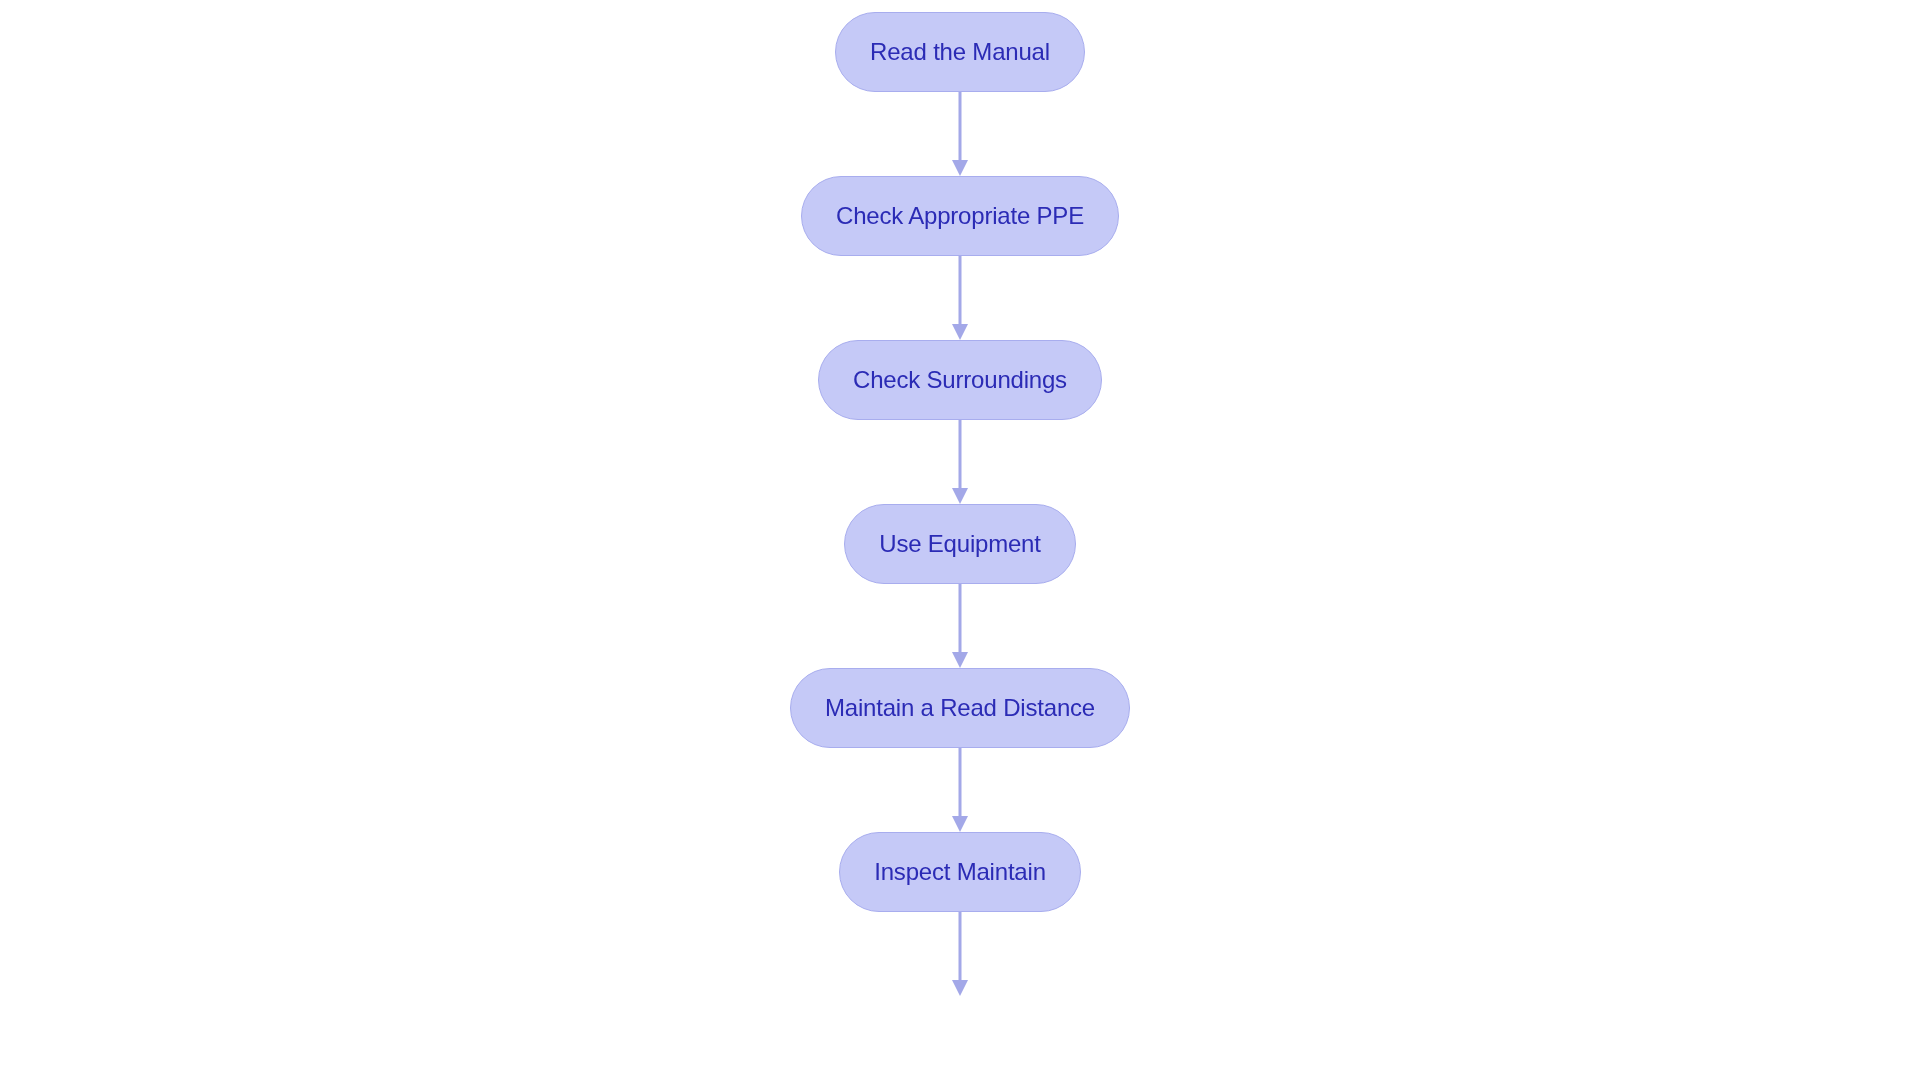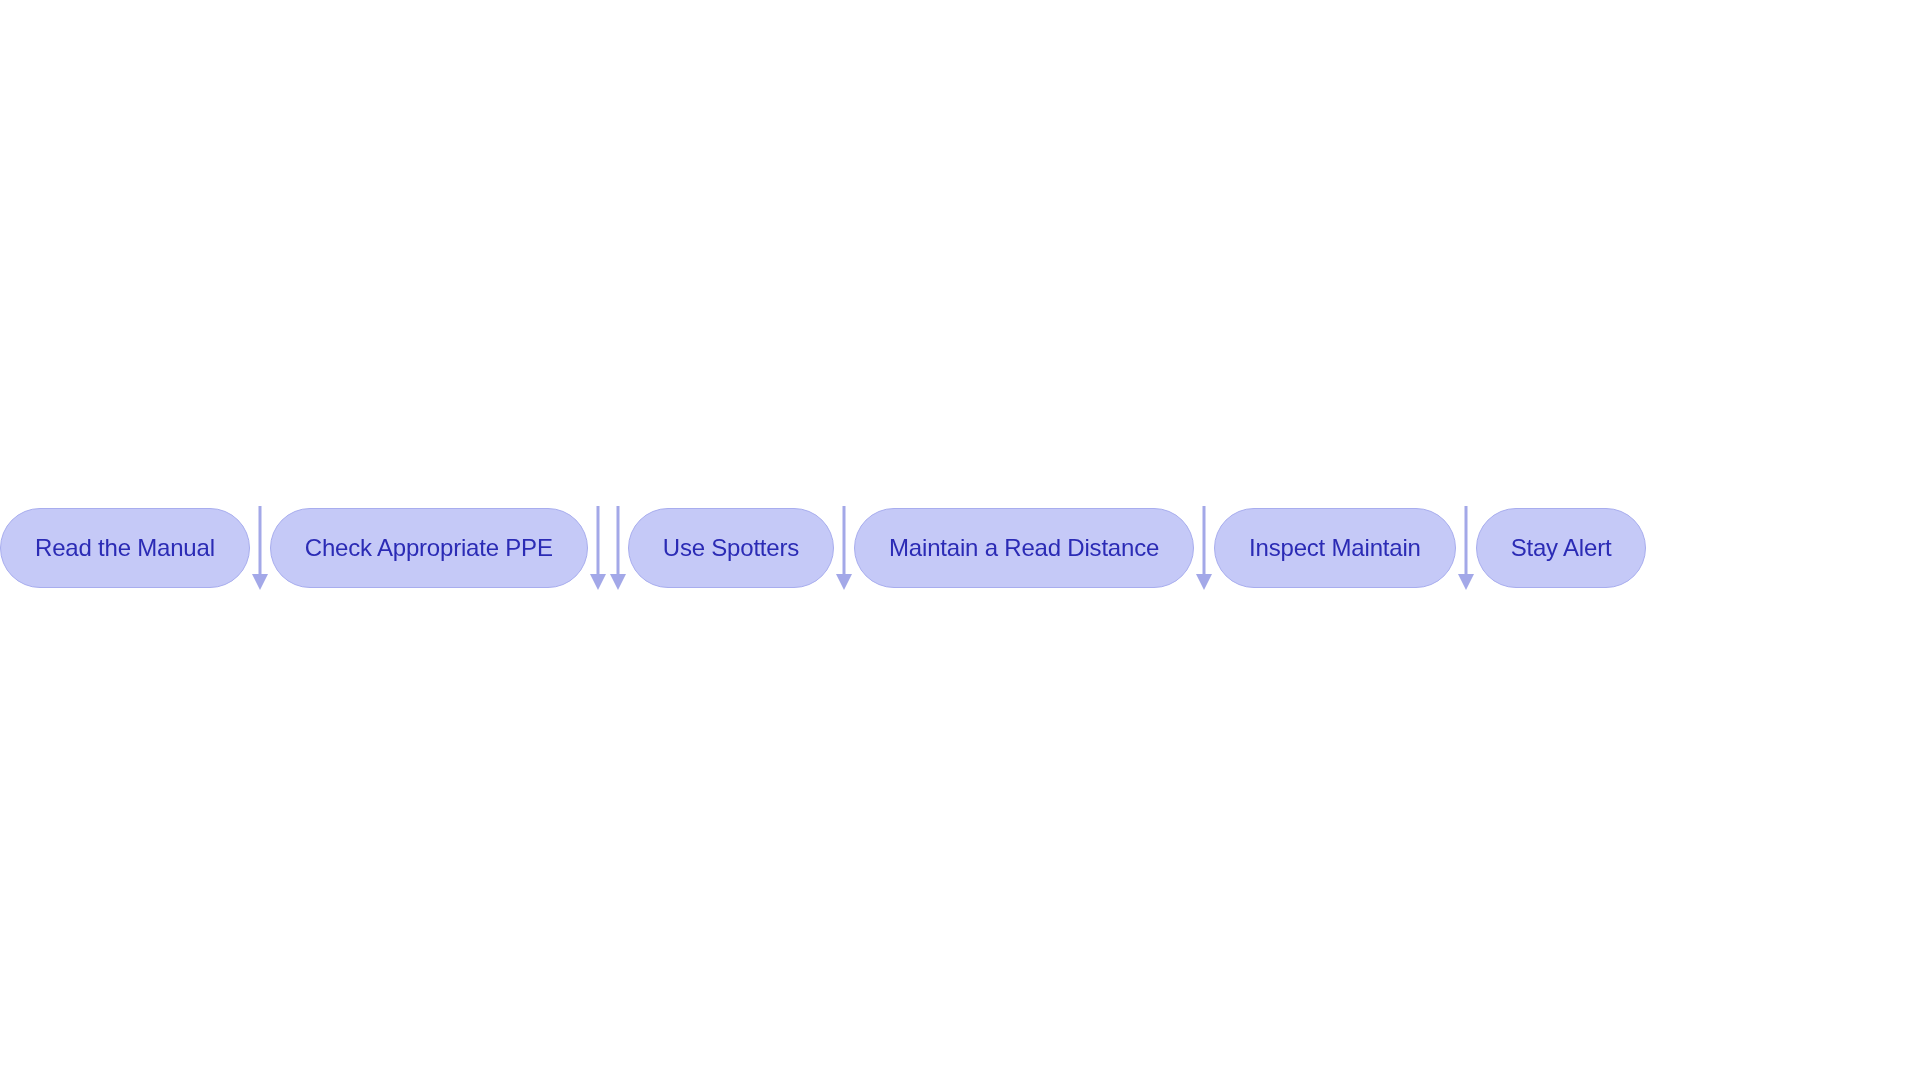--- a/index.html
+++ b/index.html
@@ -23,21 +23,21 @@
   }
 
   
   .flow-stack {
     position: absolute;
     left: 0;
     top: 0;
     width: 1920px;
     height: 1083px;
     display: flex;
-    flex-direction: row;
+    flex-direction: column;
     align-items: center;
     justify-content: flex-start;
     padding-top: 12px;
     box-sizing: border-box;
   }
 
   
   .flow-node {
     position: relative;
     box-sizing: border-box;
@@ -112,28 +112,31 @@
 
     <div class="flow-node">
       <span class="flow-node-label">Check Appropriate PPE</span>
     </div>
 
     <div class="flow-connector">
       <span class="flow-connector-line"></span>
       <span class="flow-connector-arrowhead"></span>
     </div>
 
+    <div class="flow-node">
+      <span class="flow-node-label">Check Surroundings</span>
+    </div>
 
     <div class="flow-connector">
       <span class="flow-connector-line"></span>
       <span class="flow-connector-arrowhead"></span>
     </div>
 
     <div class="flow-node">
-      <span class="flow-node-label">Use Spotters</span>
+      <span class="flow-node-label">Use Equipment</span>
     </div>
 
     <div class="flow-connector">
       <span class="flow-connector-line"></span>
       <span class="flow-connector-arrowhead"></span>
     </div>
 
     <div class="flow-node">
       <span class="flow-node-label">Maintain a Read Distance</span>
     </div>
@@ -145,18 +148,15 @@
 
     <div class="flow-node">
       <span class="flow-node-label">Inspect Maintain</span>
     </div>
 
     <div class="flow-connector">
       <span class="flow-connector-line"></span>
       <span class="flow-connector-arrowhead"></span>
     </div>
 
-    <div class="flow-node">
-      <span class="flow-node-label">Stay Alert</span>
-    </div>
 
   </div>
 </div>
 
 </body></html>

